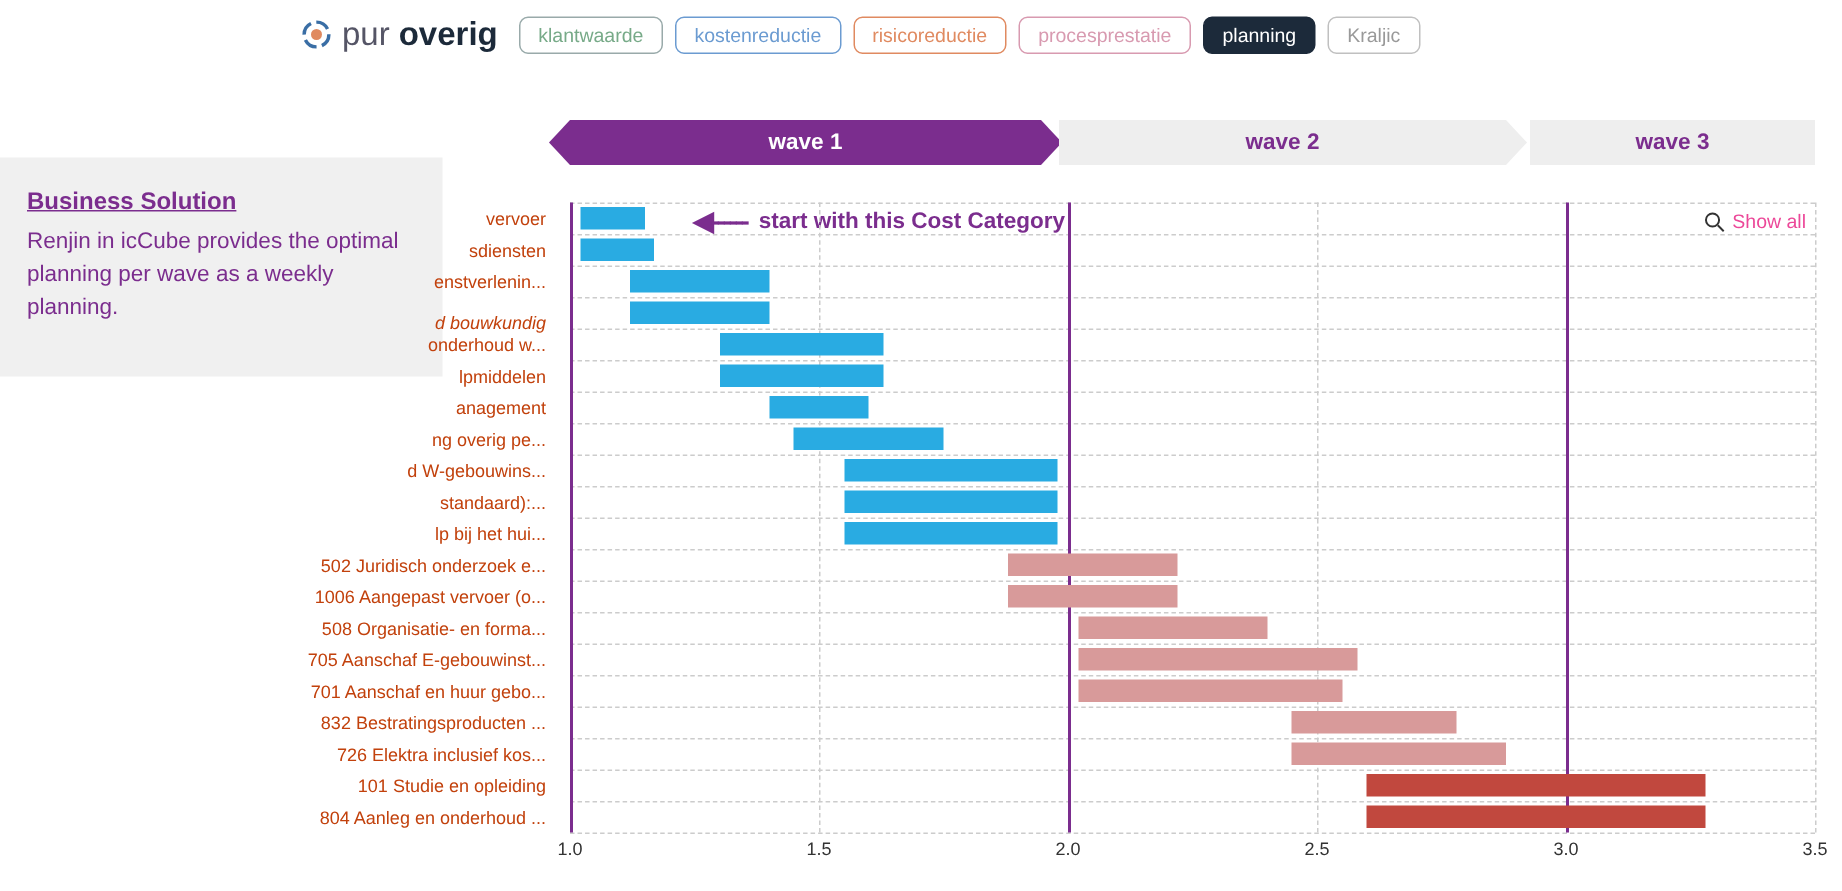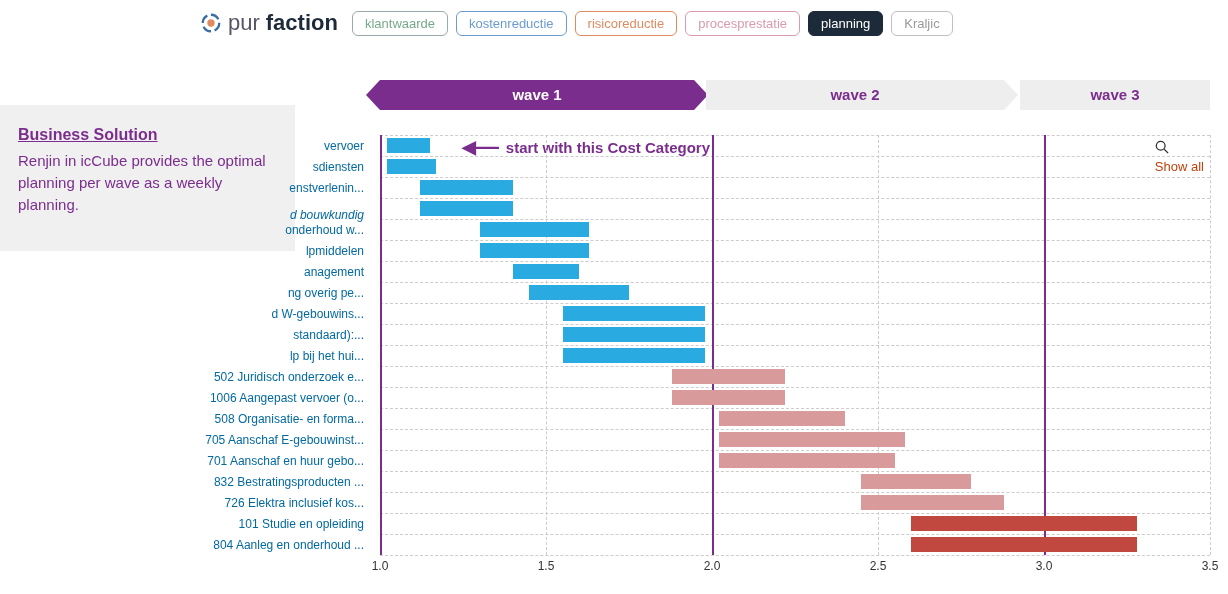--- a/index.html
+++ b/index.html
@@ -30,48 +30,48 @@
   .wave1::before, .wave1::after { content:""; position:absolute; top:0; width:0; height:0; border-top:15px solid transparent; border-bottom:15px solid transparent; }
   .wave1::before { left:-14px; border-right:14px solid #7b2d8e; }
   .wave1::after  { right:-14px; border-left:14px solid #7b2d8e; }
   .wave2 { left: 706px; width: 298px; background: #eee; color: #7b2d8e; }
   .wave2::after { content:""; position:absolute; right:-14px; top:0; width:0;height:0;border-top:15px solid transparent;border-bottom:15px solid transparent; border-left:14px solid #eee;}
   .wave3 { left: 1020px; width: 190px; background: #eee; color: #7b2d8e; }
 
   .annotation { position: absolute; left: 462px; top: 136px; color: #7b2d8e; font-weight: 700; font-size: 15px; display:flex; align-items:center; gap:8px;}
   .annotation-arrow { font-size:18px; letter-spacing:-2px;}
 
-  .showall { position: absolute; right: 24px; top: 140px; color:#c2410c; font-size:13px; display:flex; align-items:flex-start; gap:5px; cursor:pointer;flex-direction:column;}
+  .showall { position: absolute; right: 24px; top: 140px; color:#ec4899; font-size:13px; display:flex; align-items:flex-end; gap:5px; cursor:pointer;}
   .showall-icon { width:14px; height:14px; }
 
   
   .chart { position:absolute; left:200px; top:135px; width:1010px; height:445px; }
   .plot { position:absolute; left:180px; top:0; width:830px; height:420px; }
   .ygrid { position:absolute; left:0; width:100%; border-top:1px dashed #ccc; }
   .xgrid { position:absolute; top:0; height:420px; border-left:1px dashed #ccc; }
-  .ylabel { position:absolute; left:0; width:170px; text-align:right; font-size:12px; color:#0369a1; white-space:nowrap; overflow:hidden; text-overflow:ellipsis; padding-right:6px; height:22px; line-height:22px;}
+  .ylabel { position:absolute; left:0; width:170px; text-align:right; font-size:12px; color:#c2410c; white-space:nowrap; overflow:hidden; text-overflow:ellipsis; padding-right:6px; height:22px; line-height:22px;}
   .bar { position:absolute; height:15px; }
   .bar-blue { background:#29abe2; }
   .bar-pink { background:#d89a9a; }
   .bar-red  { background:#c1483e; }
   .xtick { position:absolute; top:424px; font-size:12px; color:#333; transform:translateX(-50%); }
   
   .vline { position:absolute; top:0; height:420px; border-left:2px solid #7b2d8e; }
 </style>
 </head>
 <body>
 
 <div class="header">
   <div class="logo">
     <svg class="logo-icon" viewBox="0 0 24 24">
       <circle cx="12" cy="12" r="9" fill="none" stroke="#3a6ea5" stroke-width="2.5" stroke-dasharray="10 4"></circle>
       <circle cx="12" cy="12" r="4" fill="#e08a60"></circle>
     </svg>
     <span>pur</span>
-      <b>faction</b>
+      <b>overig</b>
   </div>
   <div class="nav">
     <div class="nav-btn nav-klantwaarde">klantwaarde</div>
     <div class="nav-btn nav-kosten">kostenreductie</div>
     <div class="nav-btn nav-risico">risicoreductie</div>
     <div class="nav-btn nav-proces">procesprestatie</div>
     <div class="nav-btn nav-planning">planning</div>
     <div class="nav-btn nav-kraljic">Kraljic</div>
   </div>
 </div>

